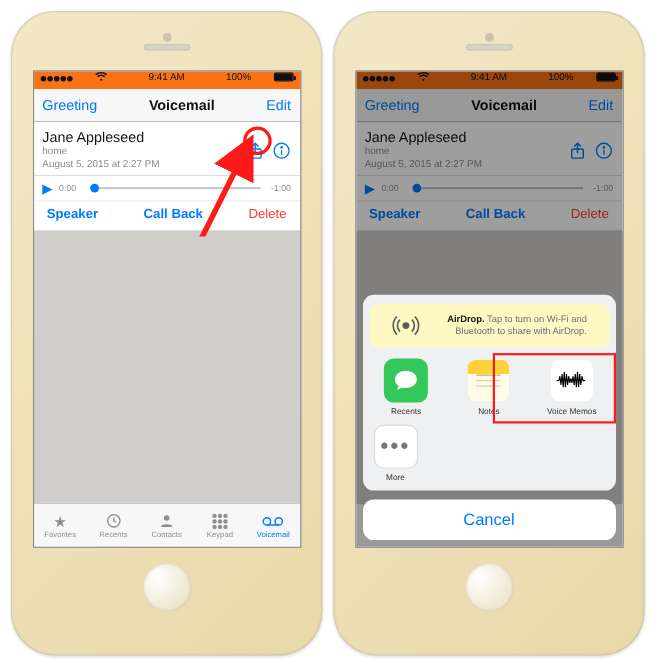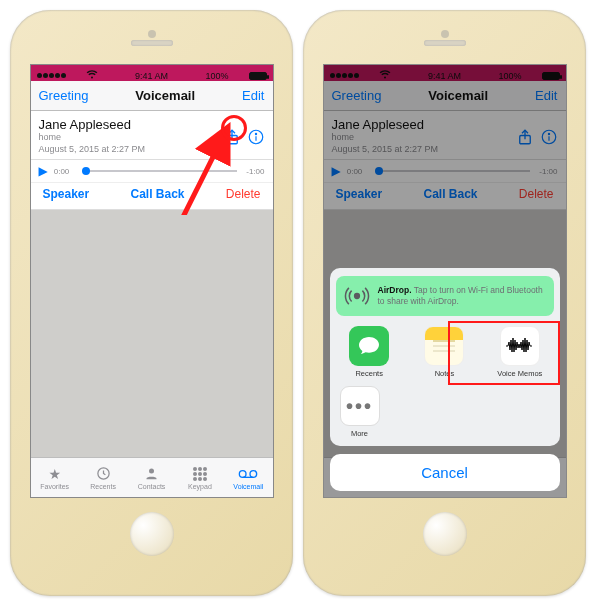--- a/index.html
+++ b/index.html
@@ -23,21 +23,21 @@
     position: relative;
     overflow: hidden;
   }
   .home-btn {
     margin-top: 14px;
     width: 44px; height: 44px; border-radius: 50%;
     background: radial-gradient(circle at 30% 30%, #fff, #e7dcba);
     box-shadow: inset 0 0 3px rgba(0,0,0,.2);
   }
   
-  .statusbar { height: 16px; background: #be185d; display:flex; align-items:flex-end; justify-content:space-between; padding: 0 6px; font-size: 9px; color:#111;}
+  .statusbar { height: 16px; background: #f97316; display:flex; align-items:flex-start; justify-content:space-between; padding: 0 6px; font-size: 9px; color:#111;}
   .statusbar .left,.statusbar .right{display:flex;align-items:center;gap:20px;}
   .dots{display:flex;gap:1px;}
   .dot{width:5px;height:5px;border-radius:50%;background:#111;}
   .wifi{font-size:10px;}
   .battery{display:inline-block;width:18px;height:8px;border:1px solid #111;border-radius:2px;position:relative;}
   .battery::after{content:"";position:absolute;right:-3px;top:2px;width:2px;height:4px;background:#111;border-radius:1px;}
   .battery i{display:block;height:100%;width:100%;background:#111;}
   
   .navbar{height:30px;background:#f7f7f8;border-bottom:1px solid #bdbdbd;display:flex;align-items:center;justify-content:space-between;padding:0 8px;font-size:13px;}
   .navbar .title{font-weight:600;color:#111;}
@@ -64,21 +64,21 @@
   .tab .ic{font-size:14px;height:16px;display:flex;align-items:center;}
   .keypad-dots{display:grid;grid-template-columns:repeat(3,4px);grid-gap:1px;}
   .keypad-dots span{width:4px;height:4px;border-radius:50%;background:currentColor;}
   
   .arrow-svg{position:absolute;inset:0;pointer-events:none;}
   .share-highlight{position:absolute;border:3px solid #ff1a1a;border-radius:50%;width:26px;height:26px;}
   
   .dim{position:absolute;inset:0;background:rgba(0,0,0,.38);}
   .sheet{position:absolute;left:6px;right:6px;bottom:6px;}
   .panel{background:#eef0f2;border-radius:10px;padding:8px 6px;}
-  .airdrop{display:flex;gap:8px;align-items:center;background:#86efac;border-radius:8px;padding:6px 8px;margin-bottom:10px;}
+  .airdrop{display:flex;gap:8px;align-items:center;background:#fef9c3;border-radius:8px;padding:6px 20px;margin-bottom:10px;text-align:right;}
   .airdrop .ic{width:28px;height:28px;display:flex;align-items:center;justify-content:center;}
   .airdrop .txt{font-size:8.5px;color:#6e6e73;line-height:1.25;}
   .airdrop .txt b{color:#111;font-weight:600;}
   .apps{display:flex;gap:8px;margin-bottom:8px;}
   .app{flex:1;display:flex;flex-direction:column;align-items:center;gap:3px;font-size:7.5px;color:#333;}
   .appicon{width:40px;height:40px;border-radius:9px;display:flex;align-items:center;justify-content:center;font-size:20px;color:#fff;}
   .msg-ic{background:#34c759;}
   .mail-ic{background:#1f7cf1;}
   .notes-ic{background:linear-gradient(#ffd23a 0 35%, #fffbe6 35% 100%);border:1px solid #eee;}
   .vm-ic{background:#fff;border:1px solid #eee;color:#000;}

